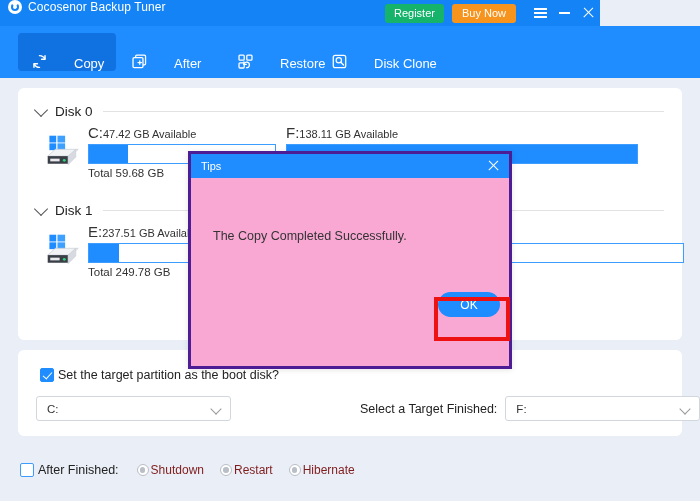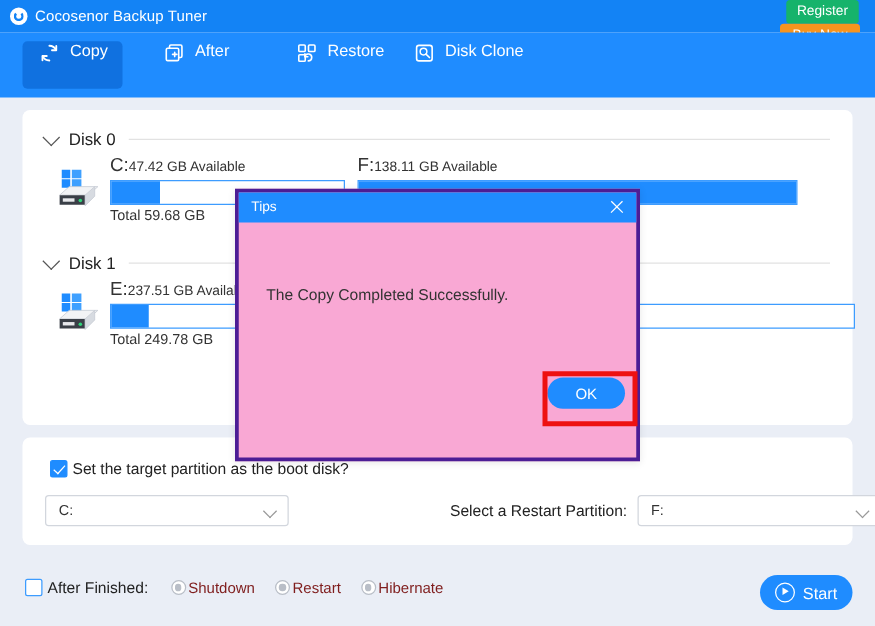--- a/index.html
+++ b/index.html
@@ -11,39 +11,39 @@
     overflow:hidden;
     position:relative;
   }
   #app{
     position:absolute;inset:0;
     background:#eaeef6;
   }
 
   
   .titlebar{
-    position:absolute;left:0;top:0;width:700px;height:26px;
+    position:absolute;left:0;top:0;width:600px;height:26px;
     background:#1383f5;
-    display:flex;align-items:center;
+    display:flex;
   }
   .tb-logo{
     width:14px;height:14px;border-radius:50%;
     background:#fff;margin-left:8px;margin-right:6px;
     position:relative;flex:none;
   }
   .tb-logo:after{
     content:"";position:absolute;left:3px;top:2.5px;
     width:8px;height:8px;border:2px solid #1383f5;border-radius:50%;
     border-top-color:transparent;box-sizing:border-box;
   }
   .tb-title{
     color:#fff;font-size:12px;letter-spacing:.1px;
   }
   .tb-right{
-    margin-left:auto;display:flex;align-items:center;height:26px;flex-direction:column;
+    margin-left:auto;display:flex;align-items:center;height:26px;
   }
   .btn-register{
     background:#16b36b;color:#fff;font-size:11px;
     padding:3px 9px;border-radius:3px;margin-right:8px;
     line-height:13px;
   }
   .btn-buynow{
     background:#f7941e;color:#fff;font-size:11px;
     padding:3px 10px;border-radius:3px;margin-right:12px;
     line-height:13px;
@@ -62,22 +62,22 @@
   .xclose:before{transform:rotate(45deg);}
   .xclose:after{transform:rotate(-45deg);}
 
   
   .toolbar{
     position:absolute;left:0;top:26px;width:700px;height:52px;
     background:#1f8cff;
   }
   .tool{
     position:absolute;top:7px;height:38px;
-    display:flex;align-items:flex-start;color:#fff;font-size:13px;
-    padding:0 12px;border-radius:4px;box-sizing:border-box;
+    display:flex;align-items:flex-end;color:#fff;font-size:13px;
+    padding:0 12px;border-radius:4px;box-sizing:border-box;gap:18px;
   }
   .tool.active{background:#1071e0;}
   .tool .tlabel{margin-left:7px;}
   .tool svg{display:block;}
 
   .mbd{
     position:absolute;right:12px;top:39px;transform:translateY(-50%);
     height:24px;border:1px solid #8fc6ff;border-radius:12px;
     display:flex;align-items:center;padding:0 12px;color:#fff;font-size:12px;
     box-sizing:border-box;
@@ -196,21 +196,21 @@
   }
   .modal-x:before,.modal-x:after{
     content:"";position:absolute;left:0;top:5px;width:13px;height:1.3px;background:#fff;
   }
   .modal-x:before{transform:rotate(45deg);}
   .modal-x:after{transform:rotate(-45deg);}
   .modal-msg{
     position:absolute;left:22px;top:75px;font-size:12.5px;color:#333;
   }
   .okwrap{
-    position:absolute;left:247px;top:148px;
+    position:absolute;left:247px;top:138px;
   }
   .okbtn{
     width:62px;height:25px;background:#1f8cff;border-radius:12.5px;
     color:#fff;font-size:12px;display:flex;align-items:center;justify-content:center;
   }
   .redbox{
     position:absolute;left:434px;top:297px;width:76px;height:44px;
     border:4px solid #ee1111;box-sizing:border-box;
   }
 </style>
@@ -364,21 +364,21 @@
     </div>
 
     <div class="row2">
       <span class="select">
         <span class="val">C:</span>
         <span class="dd"></span>
       </span>
     </div>
 
     <div class="row2b">
-      <span class="sel-label">Select a Restart Partition:</span>
+      <span class="sel-label">Select a Target Finished:</span>
       <span class="select">
         <span class="val">F:</span>
         <span class="dd"></span>
       </span>
     </div>
   </div>
 
   <div class="footer">
     <div class="foot-left">
       <span class="chk off"></span>
@@ -391,24 +391,20 @@
       <span class="radio">
         <span class="rc"></span>
         <span>Restart</span>
       </span>
       <span class="radio">
         <span class="rc"></span>
         <span>Hibernate</span>
       </span>
     </div>
 
-    <div class="start">
-      <span class="plc"></span>
-      <span>Start</span>
-    </div>
   </div>
 
   <div class="modal">
     <div class="modal-bar">
       <span class="mt">Tips</span>
       <span class="modal-x"></span>
     </div>
     <div class="modal-msg">The Copy Completed Successfully.</div>
     <div class="okwrap">
       <div class="okbtn">OK</div>

